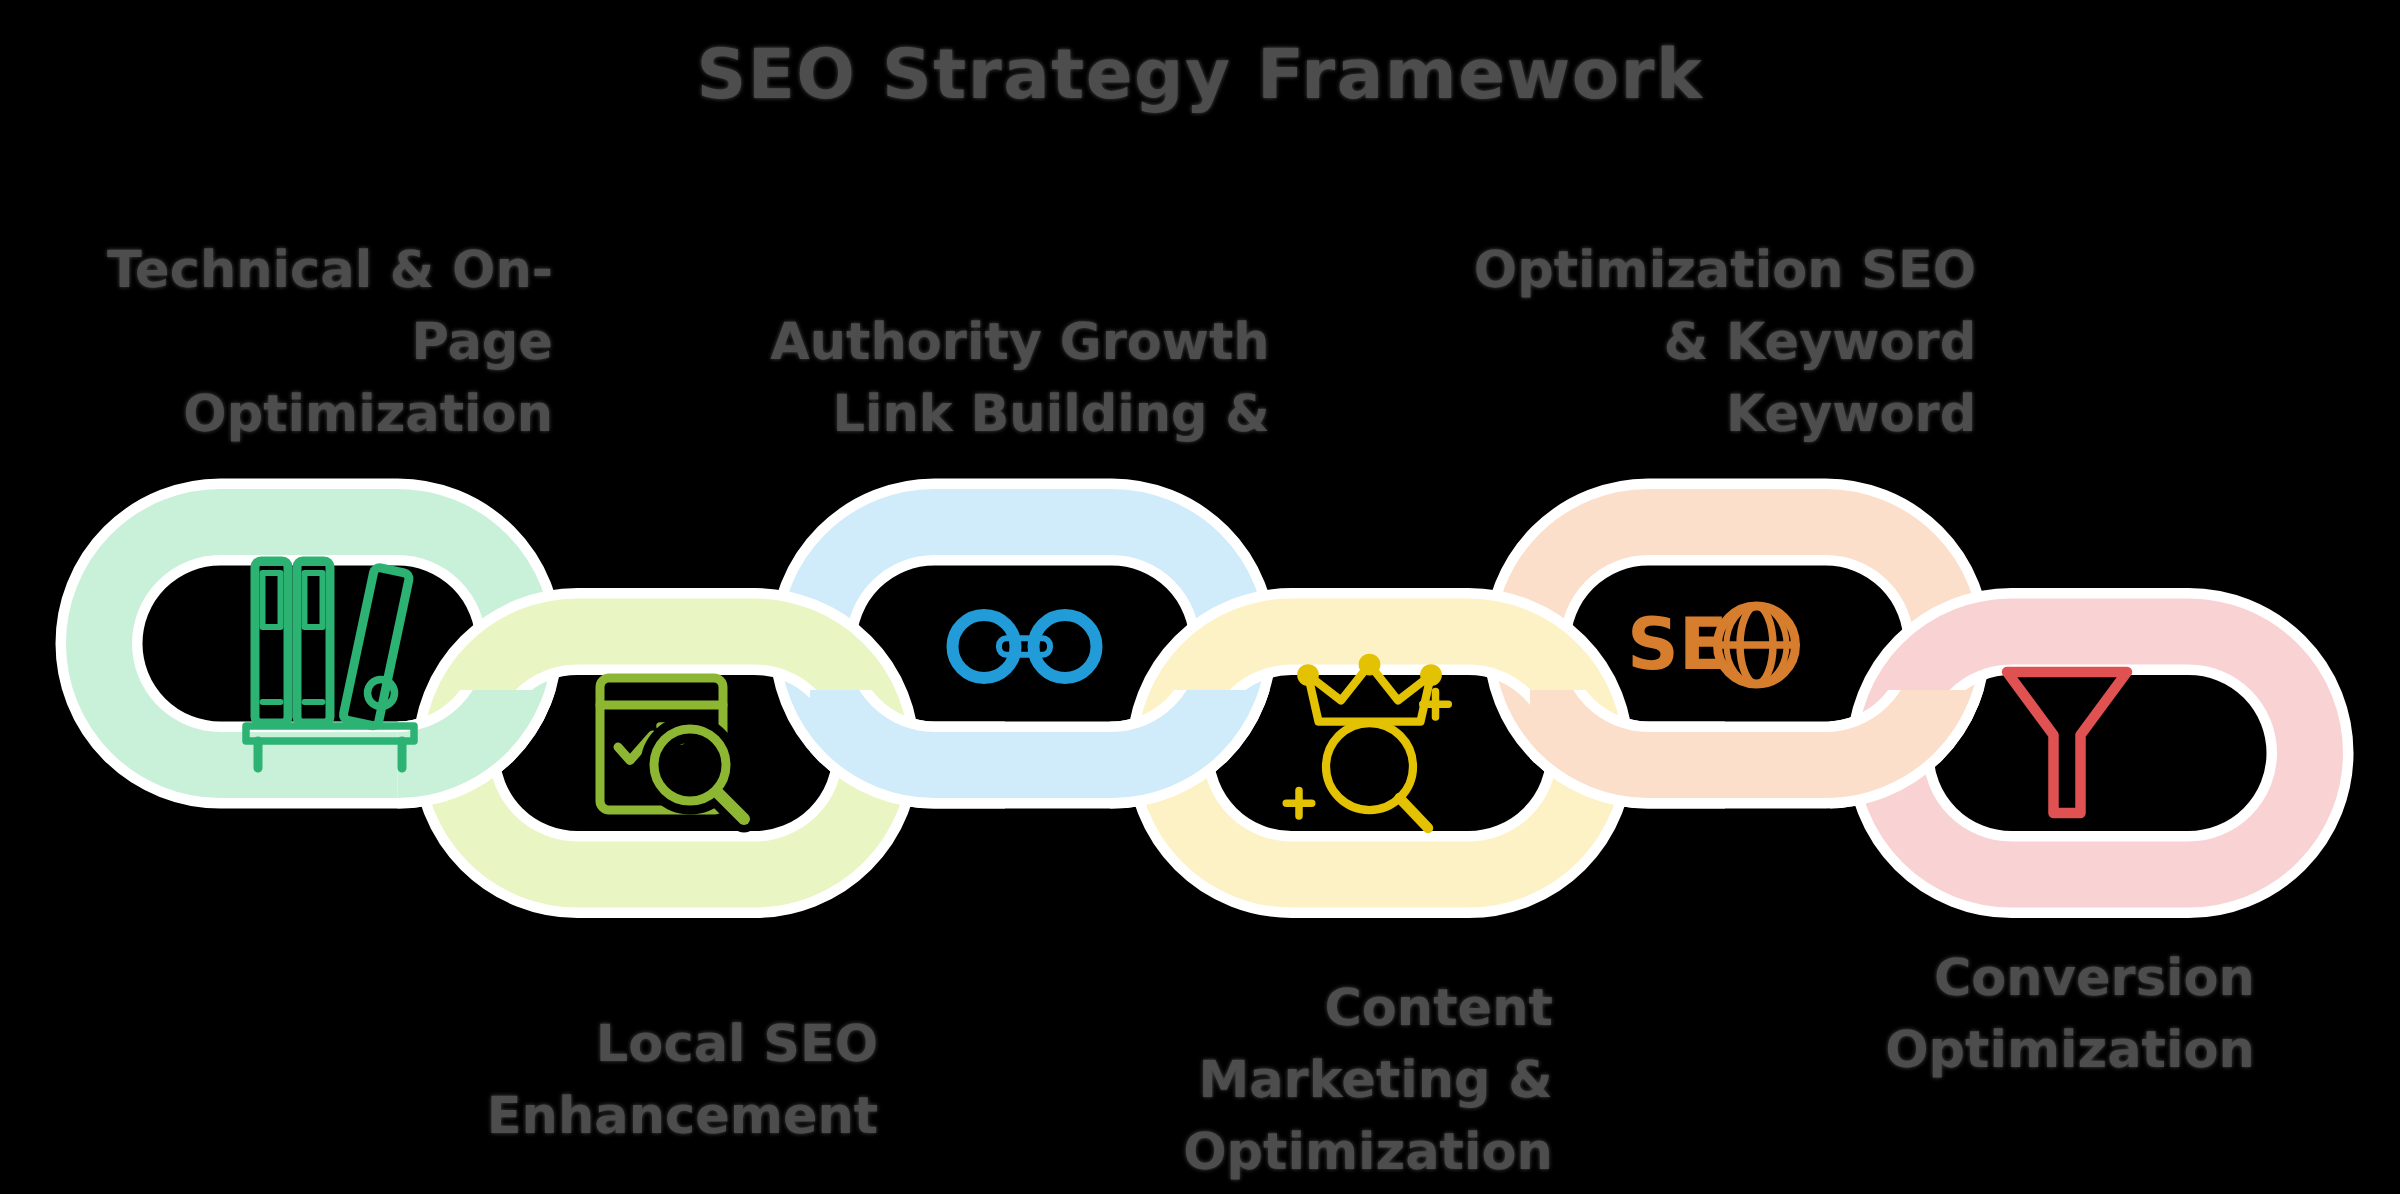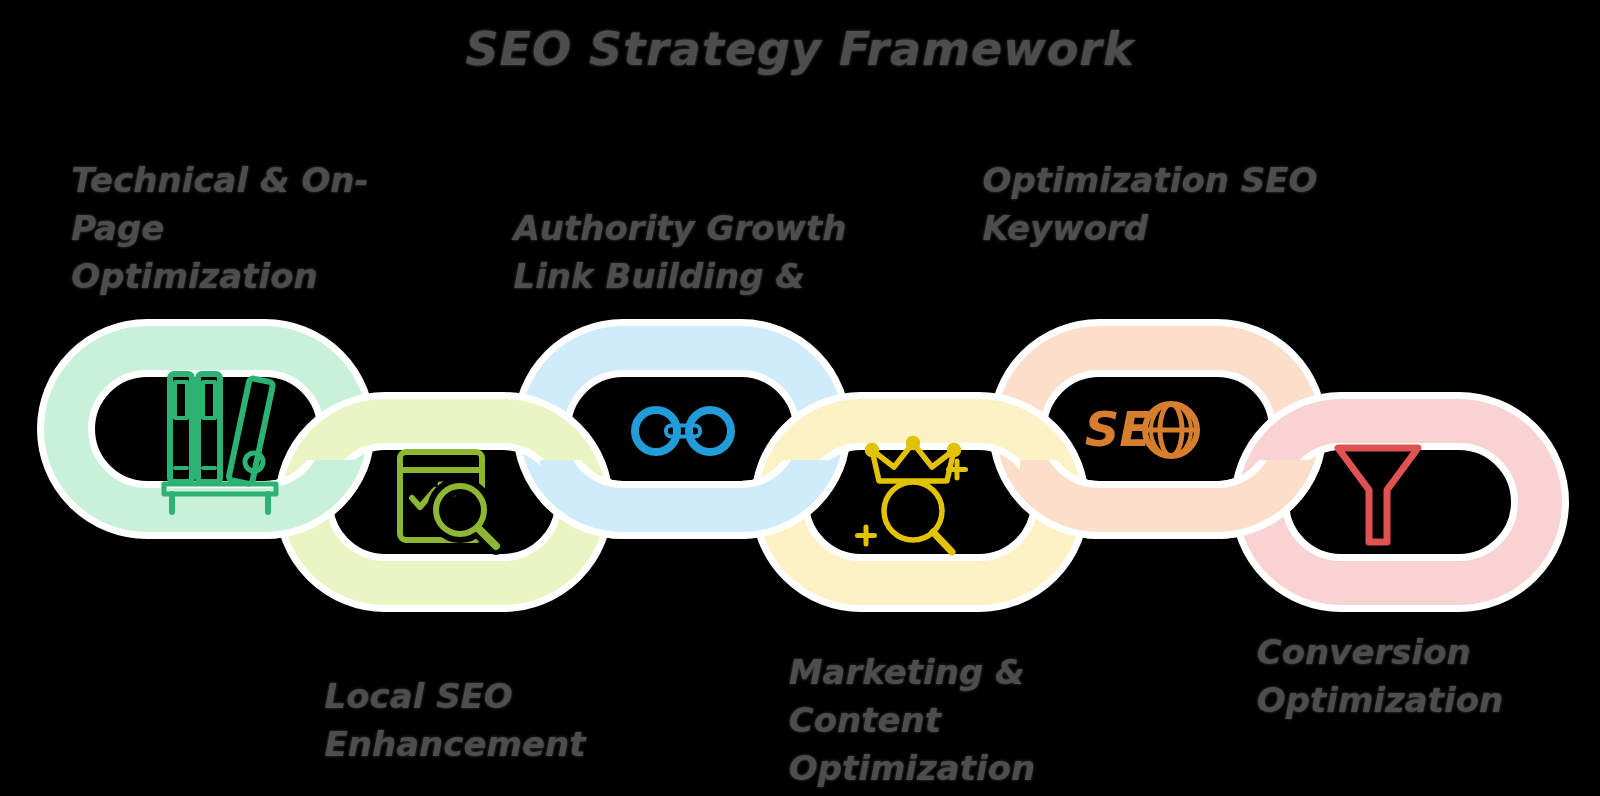--- a/index.html
+++ b/index.html
@@ -1,29 +1,28 @@
 <!DOCTYPE html>
 <html><head>
 <meta charset="utf-8">
 <style>
   html,body{margin:0;padding:0;background:#000;}
   .canvas{
     position:relative;width:1600px;height:796px;background:#000;overflow:hidden;
     font-family:"DejaVu Sans","Liberation Sans",sans-serif;
-    font-style:italic;
   }
   .diagram-title{
     position:absolute;top:22px;left:0;right:0;text-align:center;
     font-size:46px;font-weight:bold;letter-spacing:1px;color:#4d4d4d;
     text-shadow:0 0 3px rgba(255,255,255,0.30);
   }
   .chain-svg{position:absolute;left:0;top:0;}
   .link-label{
     position:absolute;transform:translateX(-50%);
-    text-align:left;font-size:34px;font-weight:bold;line-height:48px;color:#4d4d4d;
+    text-align:right;font-size:34px;font-weight:bold;line-height:48px;color:#4d4d4d;
     white-space:nowrap;text-shadow:0 0 3px rgba(255,255,255,0.28);
   }
   .link-label span{display:block;}
   svg text{font-family:"DejaVu Sans","Liberation Sans",sans-serif;font-weight:bold;}
 </style>
 </head>
 <body>
 
 <div class="canvas">
 
@@ -155,31 +154,32 @@
     <span>Optimization</span>
   </div>
 
   <div class="link-label" style="left:680px;top:204px;">
     <span>Authority Growth</span>
     <span>Link Building &amp;</span>
   </div>
 
   <div class="link-label" style="left:1150px;top:156px;">
     <span>Optimization SEO</span>
+    <span>&amp; Keyword</span>
     <span>Keyword</span>
   </div>
 
   <div class="link-label" style="left:455px;top:672px;">
     <span>Local SEO</span>
     <span>Enhancement</span>
   </div>
 
   <div class="link-label" style="left:912px;top:648px;">
+    <span>Content</span>
     <span>Marketing &amp;</span>
-    <span>Content</span>
     <span>Optimization</span>
   </div>
 
   <div class="link-label" style="left:1380px;top:628px;">
     <span>Conversion</span>
     <span>Optimization</span>
   </div>
 
 </div>
 

